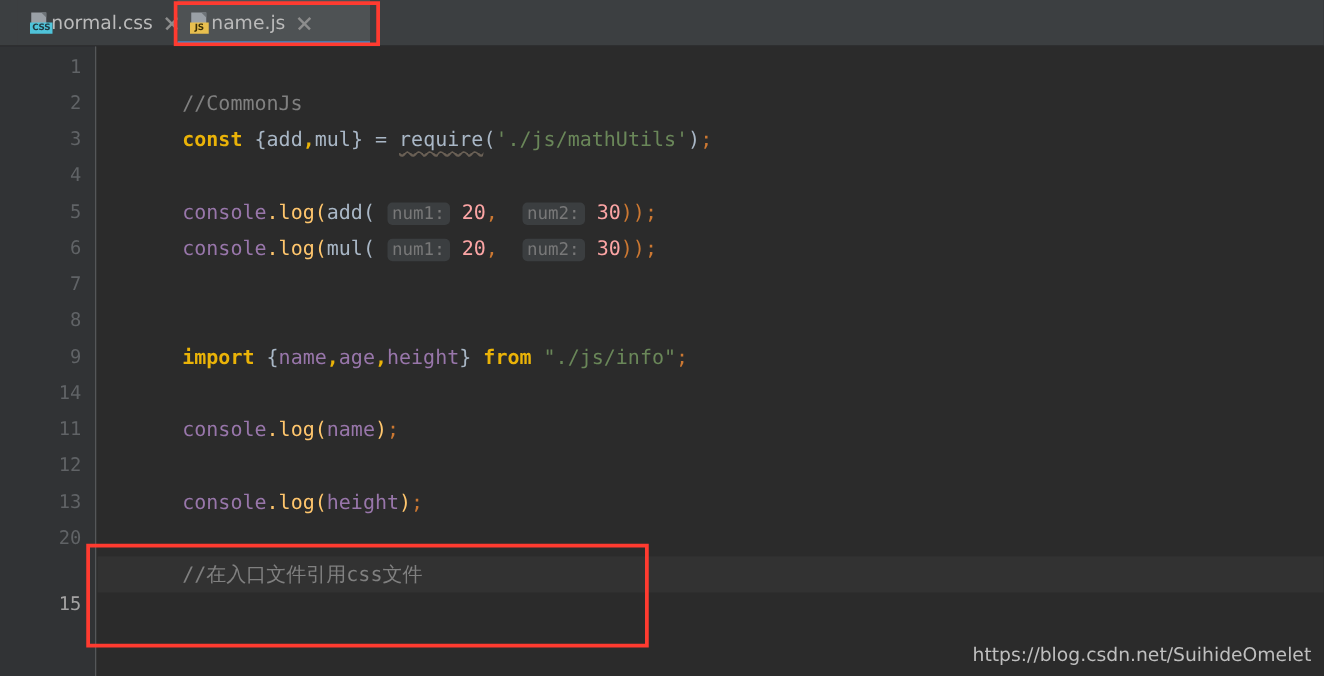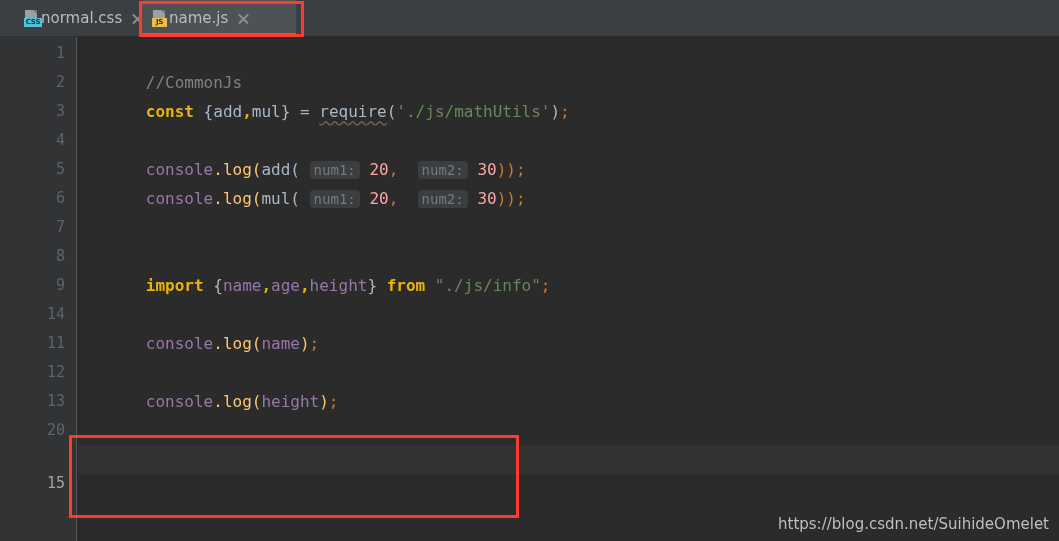--- a/index.html
+++ b/index.html
@@ -295,19 +295,22 @@
 
     <div class="line" style="top:263px">
       <span class="itvar">console</span><span class="fn">.</span><span class="fn">log</span><span class="fn">(</span><span class="itvar">name</span><span class="fn">)</span><span class="semi">;</span>
     </div>
 
 
     <div class="line" style="top:321px">
       <span class="itvar">console</span><span class="fn">.</span><span class="fn">log</span><span class="fn">(</span><span class="itvar">height</span><span class="fn">)</span><span class="semi">;</span>
     </div>
 
+    <div class="line" style="top:379px">
+      <span class="cmt">//在入口文件引用css文件</span>
+    </div>
 
 
   </div>
 
   <div id="code-highlight"></div>
   <div id="watermark">https://blog.csdn.net/SuihideOmelet</div>
 </div>
 
 </body></html>

